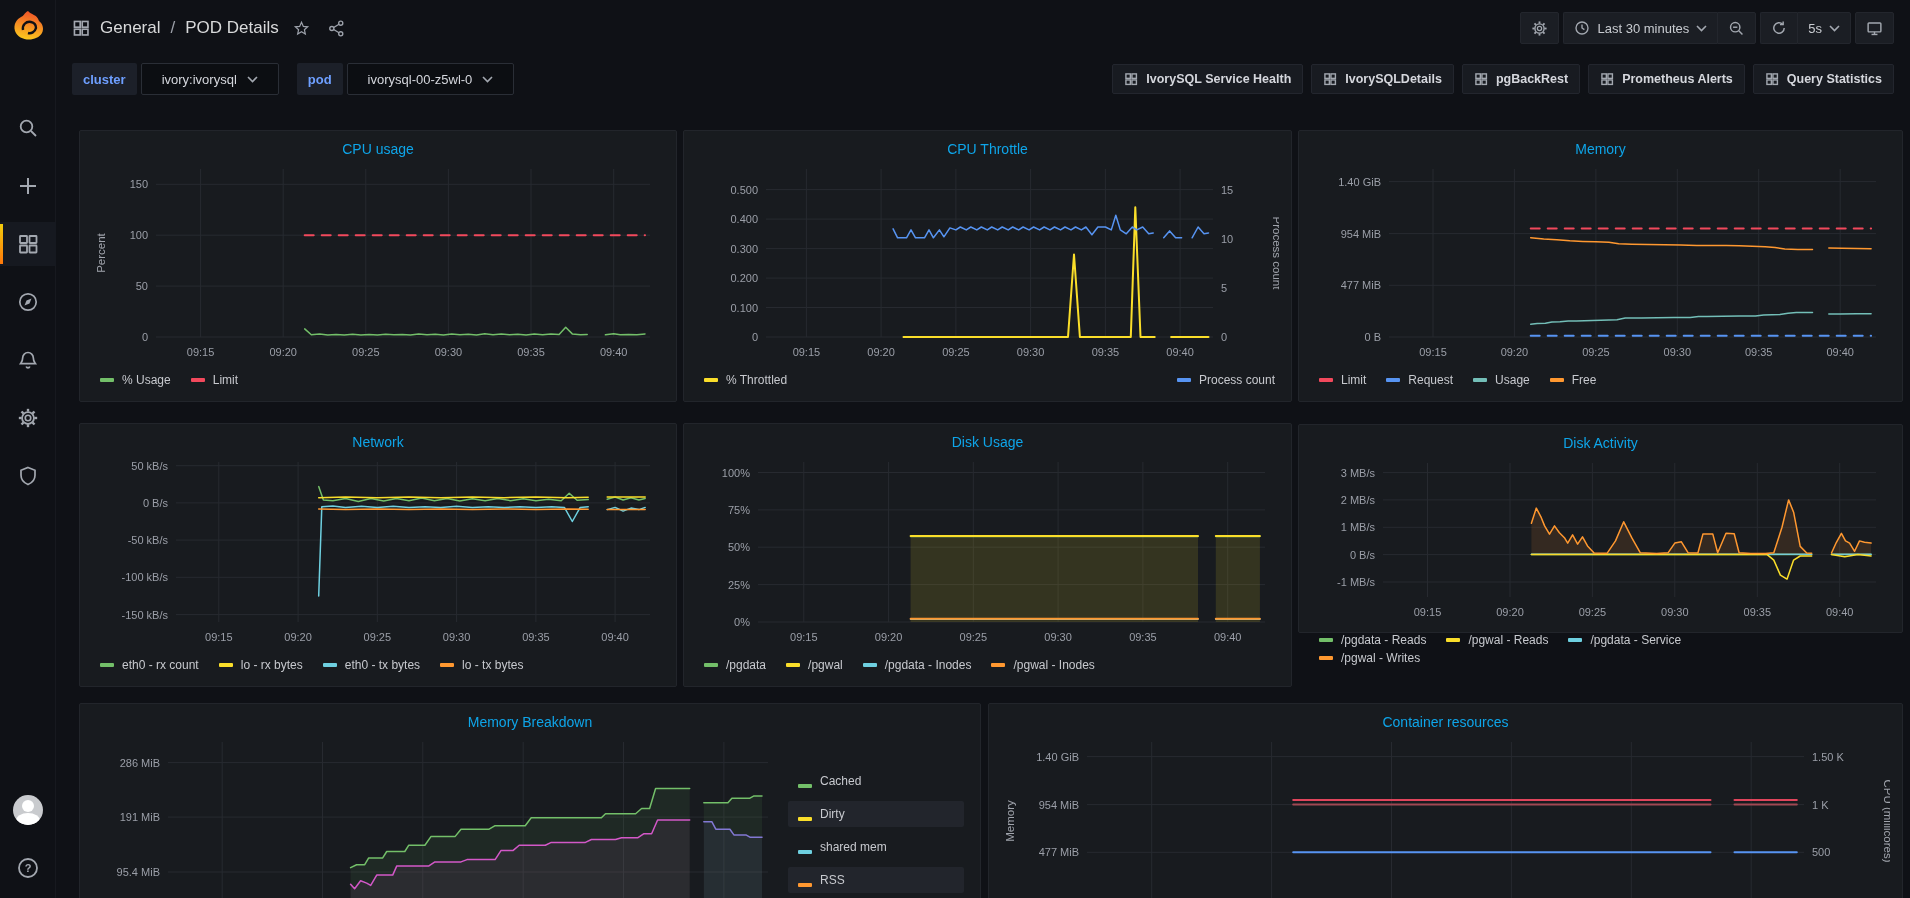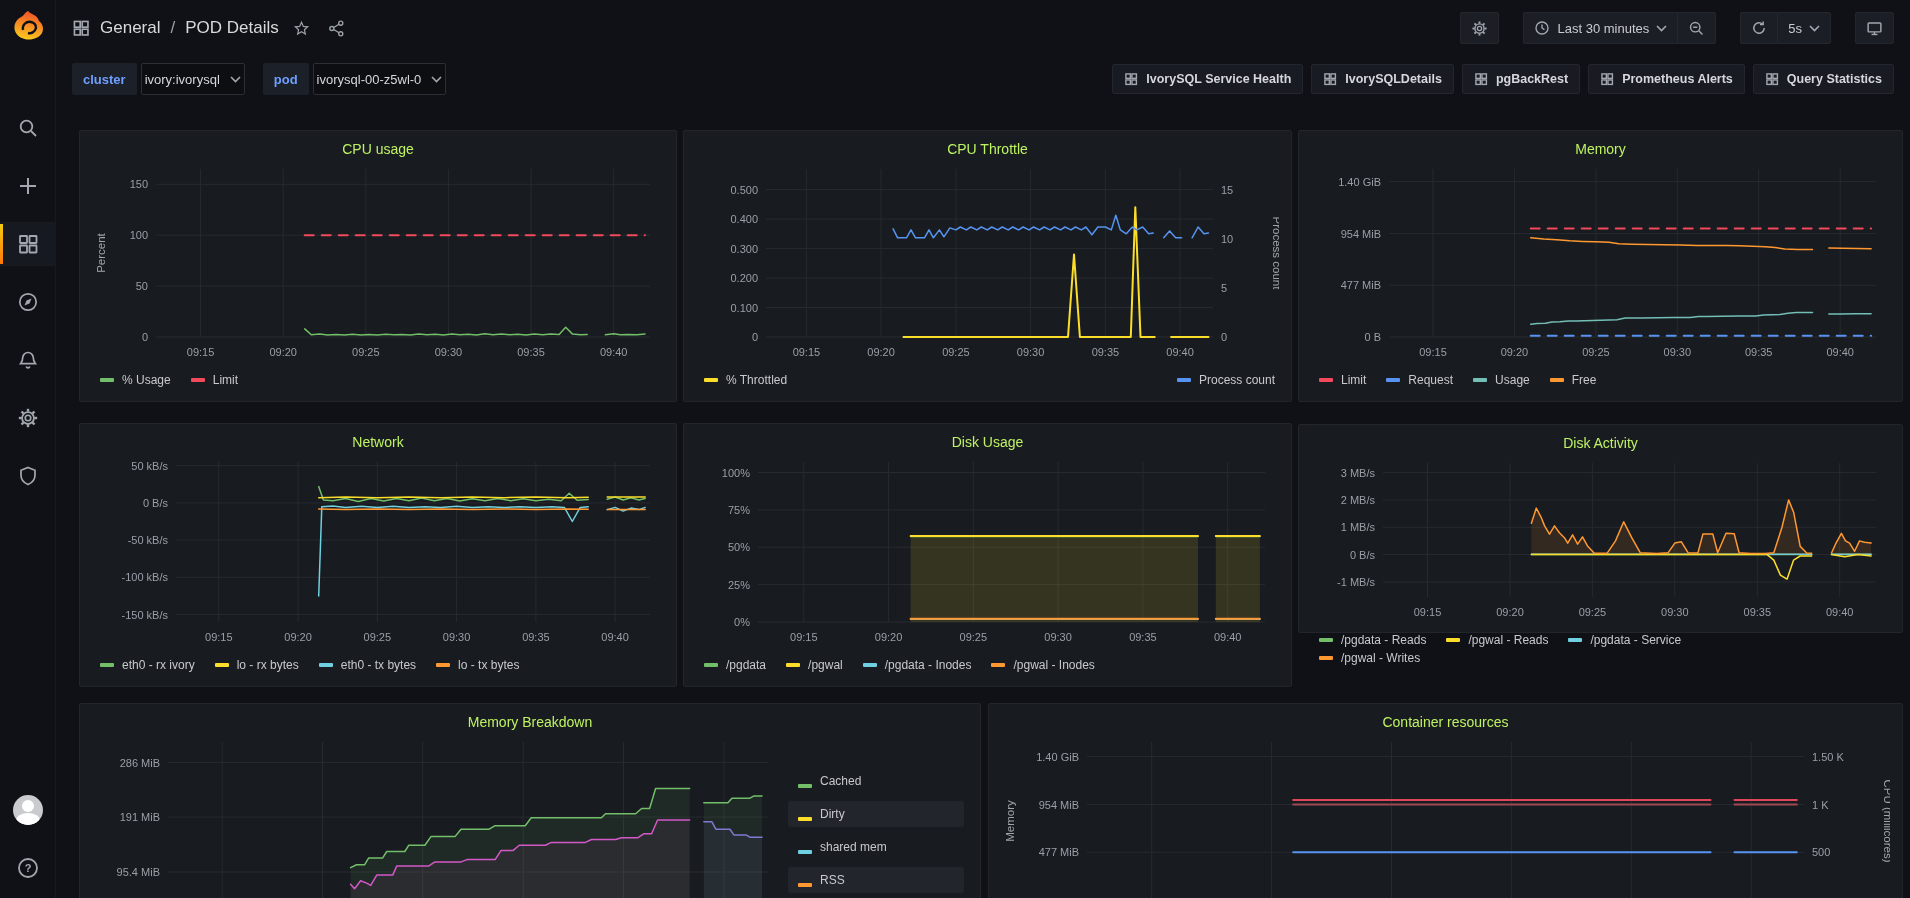--- a/index.html
+++ b/index.html
@@ -20,40 +20,40 @@
   .avatar-circle { width:30px; height:30px; border-radius:50%; background:#c9cbce; position:relative; overflow:hidden; }
   .avatar-circle .head { position:absolute; left:9px; top:5px; width:12px; height:12px; border-radius:50%; background:#fff; }
   .avatar-circle .body { position:absolute; left:3px; top:18px; width:24px; height:16px; border-radius:50%; background:#fff; }
 
   
   .topnav { position:absolute; left:56px; top:0; right:0; height:56px; display:flex; align-items:center; padding:0 16px; }
   .breadcrumb { display:flex; align-items:center; gap:10px; font-size:17px; color:#d8d9da; }
   .crumb { cursor:pointer; }
   .crumb-sep { color:#9b9fa8; }
   .nav-icon-btn { color:#9da2ab; display:flex; align-items:center; cursor:pointer; padding:0 4px; }
-  .nav-right { margin-left:auto; display:flex; gap:24px; align-items:center;border-radius:10px; }
+  .nav-right { margin-left:auto; display:flex; gap:4px; align-items:center;border-radius:10px; }
   .btn { height:32px; background:#1b1e24; border:1px solid #23262d; border-radius:2px;
          display:flex; align-items:center; gap:7px; padding:0 10px; font-size:13px; font-weight:500; color:#c9ccd1; cursor:pointer; }
   .btn-group { display:flex; }
   .btn-group .btn { border-radius:0; border-right-width:0; }
   .btn-group .btn:first-child { border-radius:2px 0 0 2px; }
   .btn-group .btn:last-child { border-radius:0 2px 2px 0; border-right-width:1px; }
   .icon { display:flex; align-items:center; color:#a3a8b0; }
 
   
   .submenu { position:absolute; left:56px; top:56px; right:0; height:46px; display:flex; align-items:center; padding:0 16px; gap:18px; }
   .var-group { display:flex; align-items:center; gap:4px; }
   .var-label { height:32px; display:flex; align-items:center; padding:0 11px; background:#1c2029; color:#6e9fff; font-weight:700; font-size:13px; border-radius:2px; cursor:pointer; }
-  .var-value { height:32px; display:flex; align-items:center; gap:10px; padding:0 3px; background:#0c0e12; border:1px solid #2a2e36; border-radius:2px; font-size:13px; color:#d5d7dd; cursor:pointer; }
+  .var-value { height:32px; display:flex; align-items:center; gap:10px; padding:0 20px; background:#0c0e12; border:1px solid #2a2e36; border-radius:2px; font-size:13px; color:#d5d7dd; cursor:pointer; }
   .links { margin-left:auto; display:flex; gap:8px; }
   .link-btn { height:30px; display:flex; align-items:center; gap:8px; padding:0 11px; background:#181b21; border:1px solid #23262e; border-radius:2px; font-size:12.5px; font-weight:600; color:#d5d7dd; cursor:pointer; }
 
   
   .panel { position:absolute; background:#181b1f; border:1px solid #22252b; border-radius:2px; padding:6px 12px 8px; }
-  .panel-title { height:24px; display:flex; align-items:center; justify-content:center; font-size:14px; font-weight:500; color:#bef264; cursor:pointer; }
+  .panel-title { height:24px; display:flex; align-items:center; justify-content:center; font-size:14px; font-weight:500; color:#0ea5e9; cursor:pointer; }
   .chart { width:100%; }
   .legend { display:flex; flex-wrap:wrap; align-items:center; column-gap:20px; row-gap:4px; padding:6px 4px 0 8px; }
   .legend-item { display:flex; align-items:center; gap:8px; font-size:12px; color:#c7c9ce; cursor:pointer; white-space:nowrap; }
   .legend-item.right { margin-left:auto; }
   .swatch { width:14px; height:4px; border-radius:1px; flex:0 0 auto; }
   .legend-narrow { max-width:470px; }
   .panel-body-flex { display:flex; }
   .legend-side { width:190px; padding:34px 4px 0 10px; display:flex; flex-direction:column; gap:7px; }
   .legend-side .legend-item { padding:6px 10px; border-radius:2px;align-items:flex-end; }
   .legend-side .legend-item.hl { background:#22252c; }
@@ -515,21 +515,21 @@
         <polyline points="226.7,43.7 253.6,43.0 285.3,43.7 317.0,43.0 348.7,43.7 380.4,43.0 412.2,43.7 443.9,43.0 475.6,43.7 496.2,43.3" fill="none" stroke="#fade2a" stroke-width="1.5" stroke-linejoin="round" stroke-linecap="round"></polyline>
         <polyline points="515.2,43.0 553.2,43.0" fill="none" stroke="#fade2a" stroke-width="1.5" stroke-linejoin="round" stroke-linecap="round"></polyline>
         <polyline points="226.7,142.0 229.8,52.7 240.9,51.9 253.6,53.4 269.5,52.3 285.3,53.4 301.2,52.3 317.0,53.4 332.9,52.7 348.7,53.4 364.6,52.3 380.4,53.4 396.3,52.7 412.2,53.4 428.0,52.7 443.9,53.4 459.7,52.7 472.4,53.4 480.3,67.5 488.2,53.4 496.2,52.7" fill="none" stroke="#6ed0e0" stroke-width="1.5" stroke-linejoin="round" stroke-linecap="round"></polyline>
         <polyline points="515.2,55.6 523.1,53.4 531.1,57.1 539.0,54.1 546.9,55.6 553.2,53.4" fill="none" stroke="#6ed0e0" stroke-width="1.5" stroke-linejoin="round" stroke-linecap="round"></polyline>
         <polyline points="226.7,54.9 253.6,55.6 285.3,54.9 317.0,55.6 348.7,54.9 380.4,55.6 412.2,54.9 443.9,55.6 475.6,54.9 496.2,55.3" fill="none" stroke="#ff9830" stroke-width="1.5" stroke-linejoin="round" stroke-linecap="round"></polyline>
         <polyline points="515.2,55.6 553.2,55.6" fill="none" stroke="#ff9830" stroke-width="1.5" stroke-linejoin="round" stroke-linecap="round"></polyline>
       </svg></div>
   <div class="legend">
       <div class="legend-item">
         <span class="swatch" style="background:#73bf69"></span>
-        <span>eth0 - rx ivory</span>
+        <span>eth0 - rx count</span>
       </div>
       <div class="legend-item">
         <span class="swatch" style="background:#fade2a"></span>
         <span>lo - rx bytes</span>
       </div>
       <div class="legend-item">
         <span class="swatch" style="background:#6ed0e0"></span>
         <span>eth0 - tx bytes</span>
       </div>
       <div class="legend-item">

